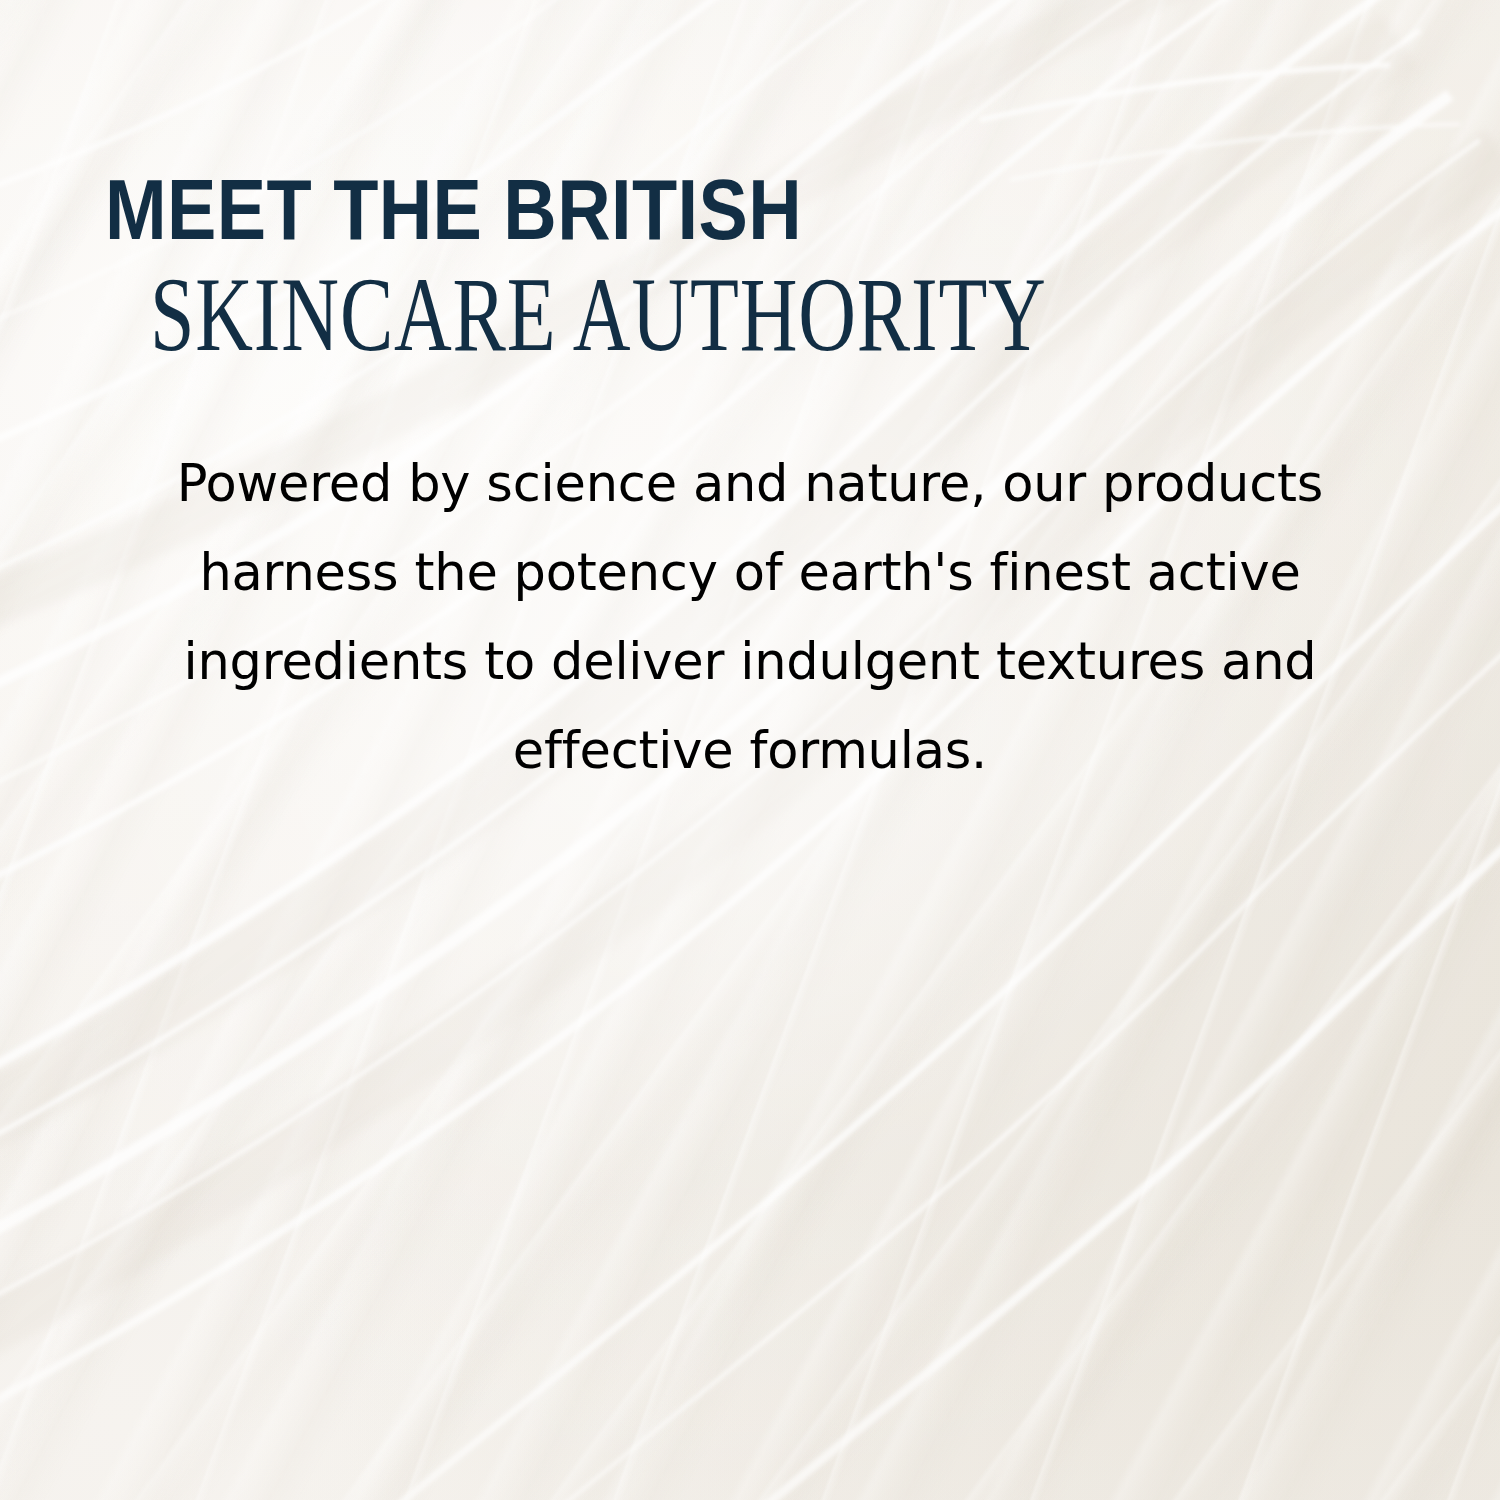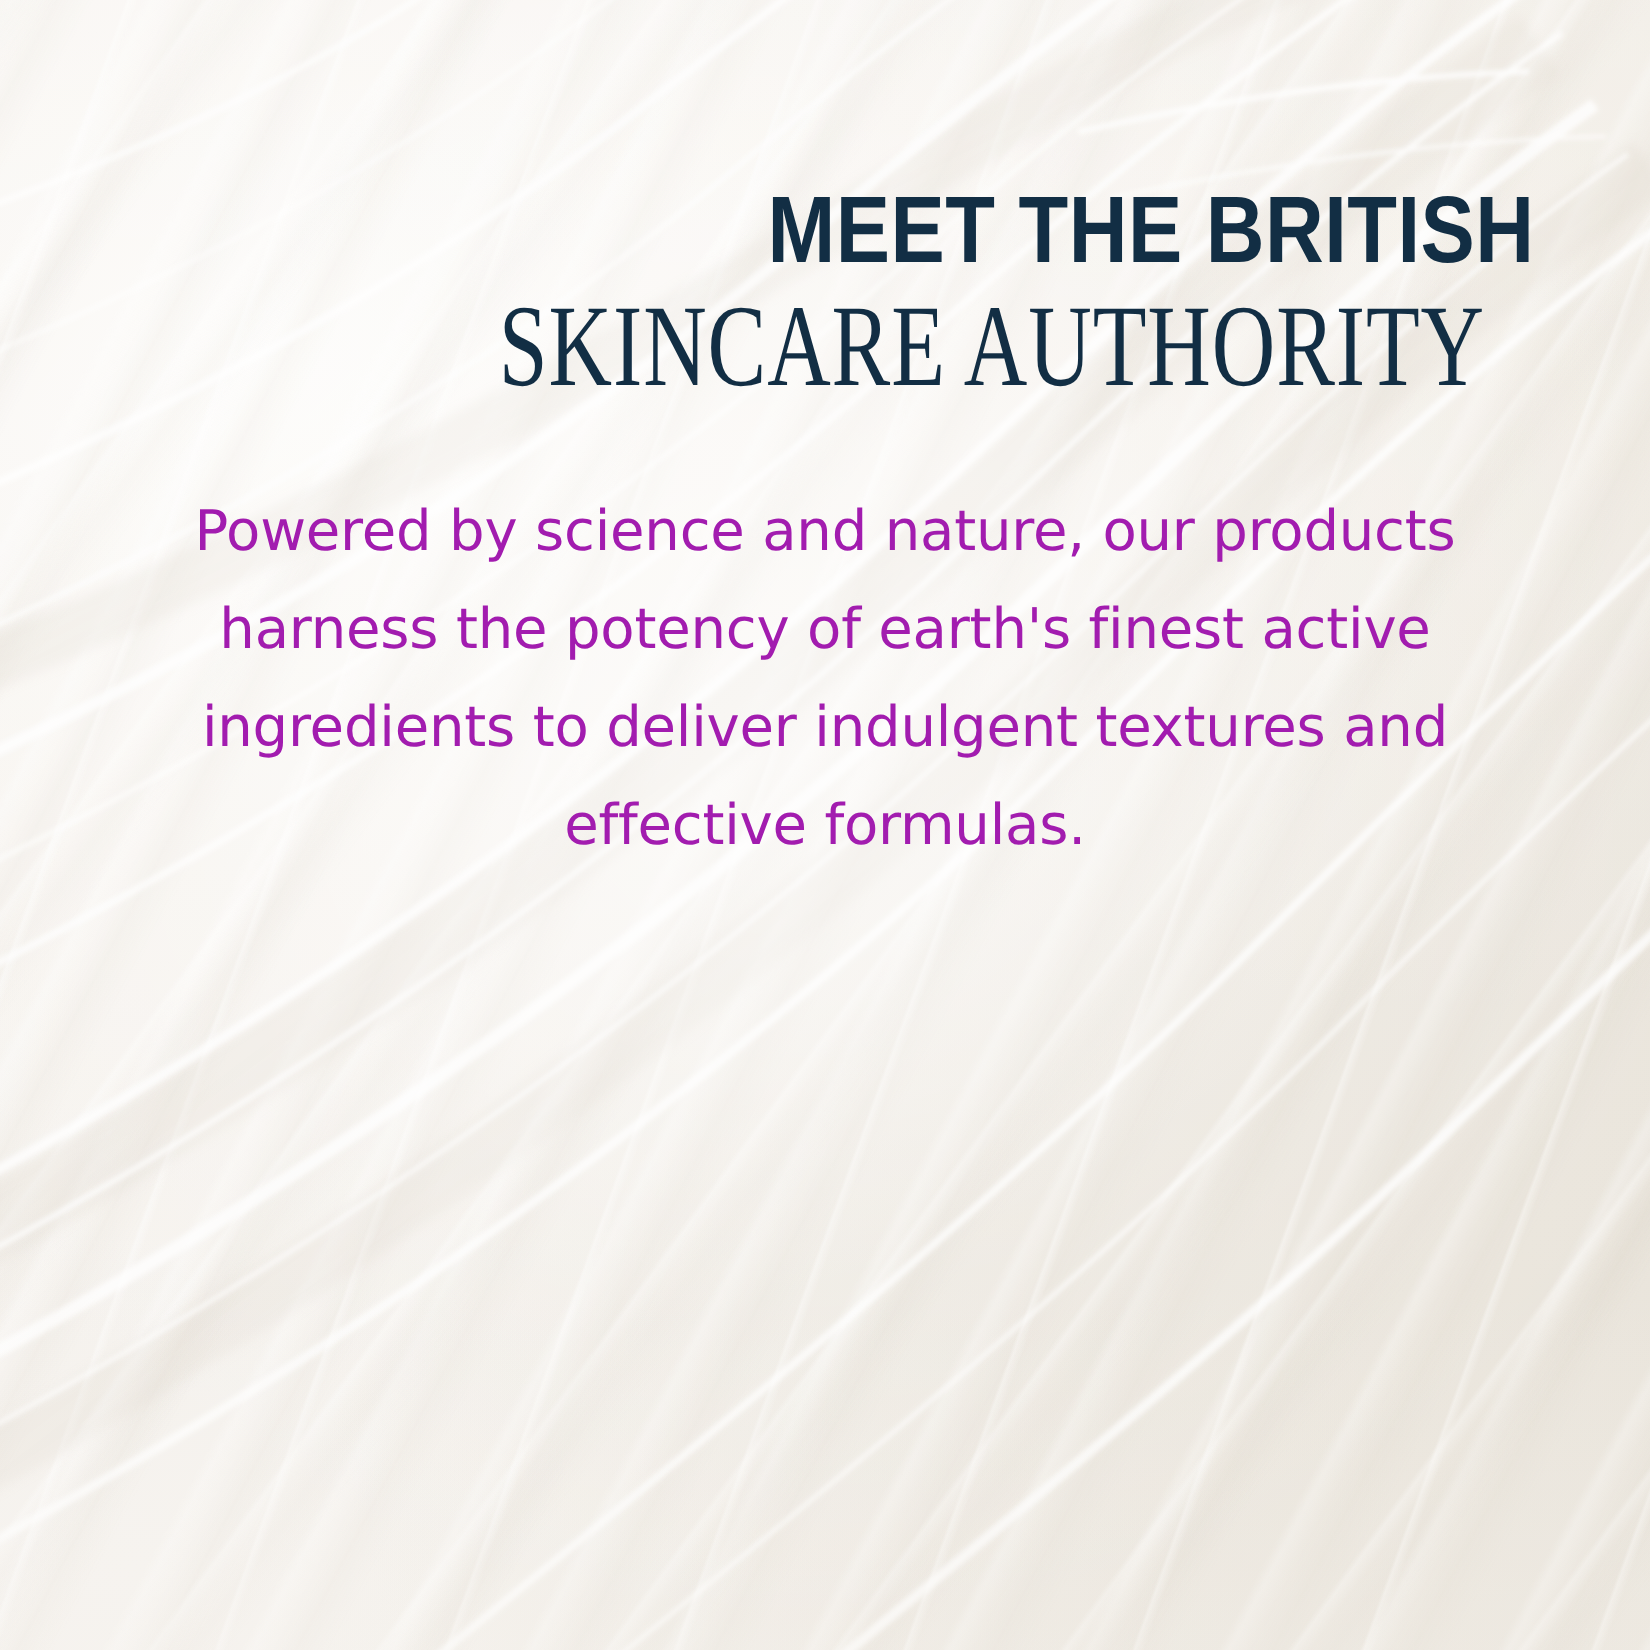--- a/index.html
+++ b/index.html
@@ -96,21 +96,21 @@
   .content {
     position: absolute;
     inset: 0;
     display: flex;
     flex-direction: column;
     align-items: center;
   }
 
   .headline {
     width: 100%;
-    text-align: right;
+    text-align: left;
     color: #122e44;
   }
 
   .headline-line1 {
     margin-top: 170px;
     font-family: "Liberation Sans Narrow", "Liberation Sans", sans-serif;
     font-weight: 700;
     font-size: 86px;
     line-height: 0.92;
     letter-spacing: 0.5px;
@@ -128,21 +128,21 @@
     letter-spacing: 1px;
     transform: scaleX(0.80) scaleY(1.06);
     transform-origin: center;
     color: #122e44;
   }
 
   .body-block {
     width: 1270px;
     margin-top: 78px;
     text-align: center;
-    color: #a21caf;
+    color: #000000;
     font-family: "DejaVu Sans", "Liberation Sans", sans-serif;
     font-weight: 400;
     font-size: 51px;
     line-height: 89px;
     letter-spacing: -0.2px;
   }
 
   .body-block p {
     margin: 0;
   }

